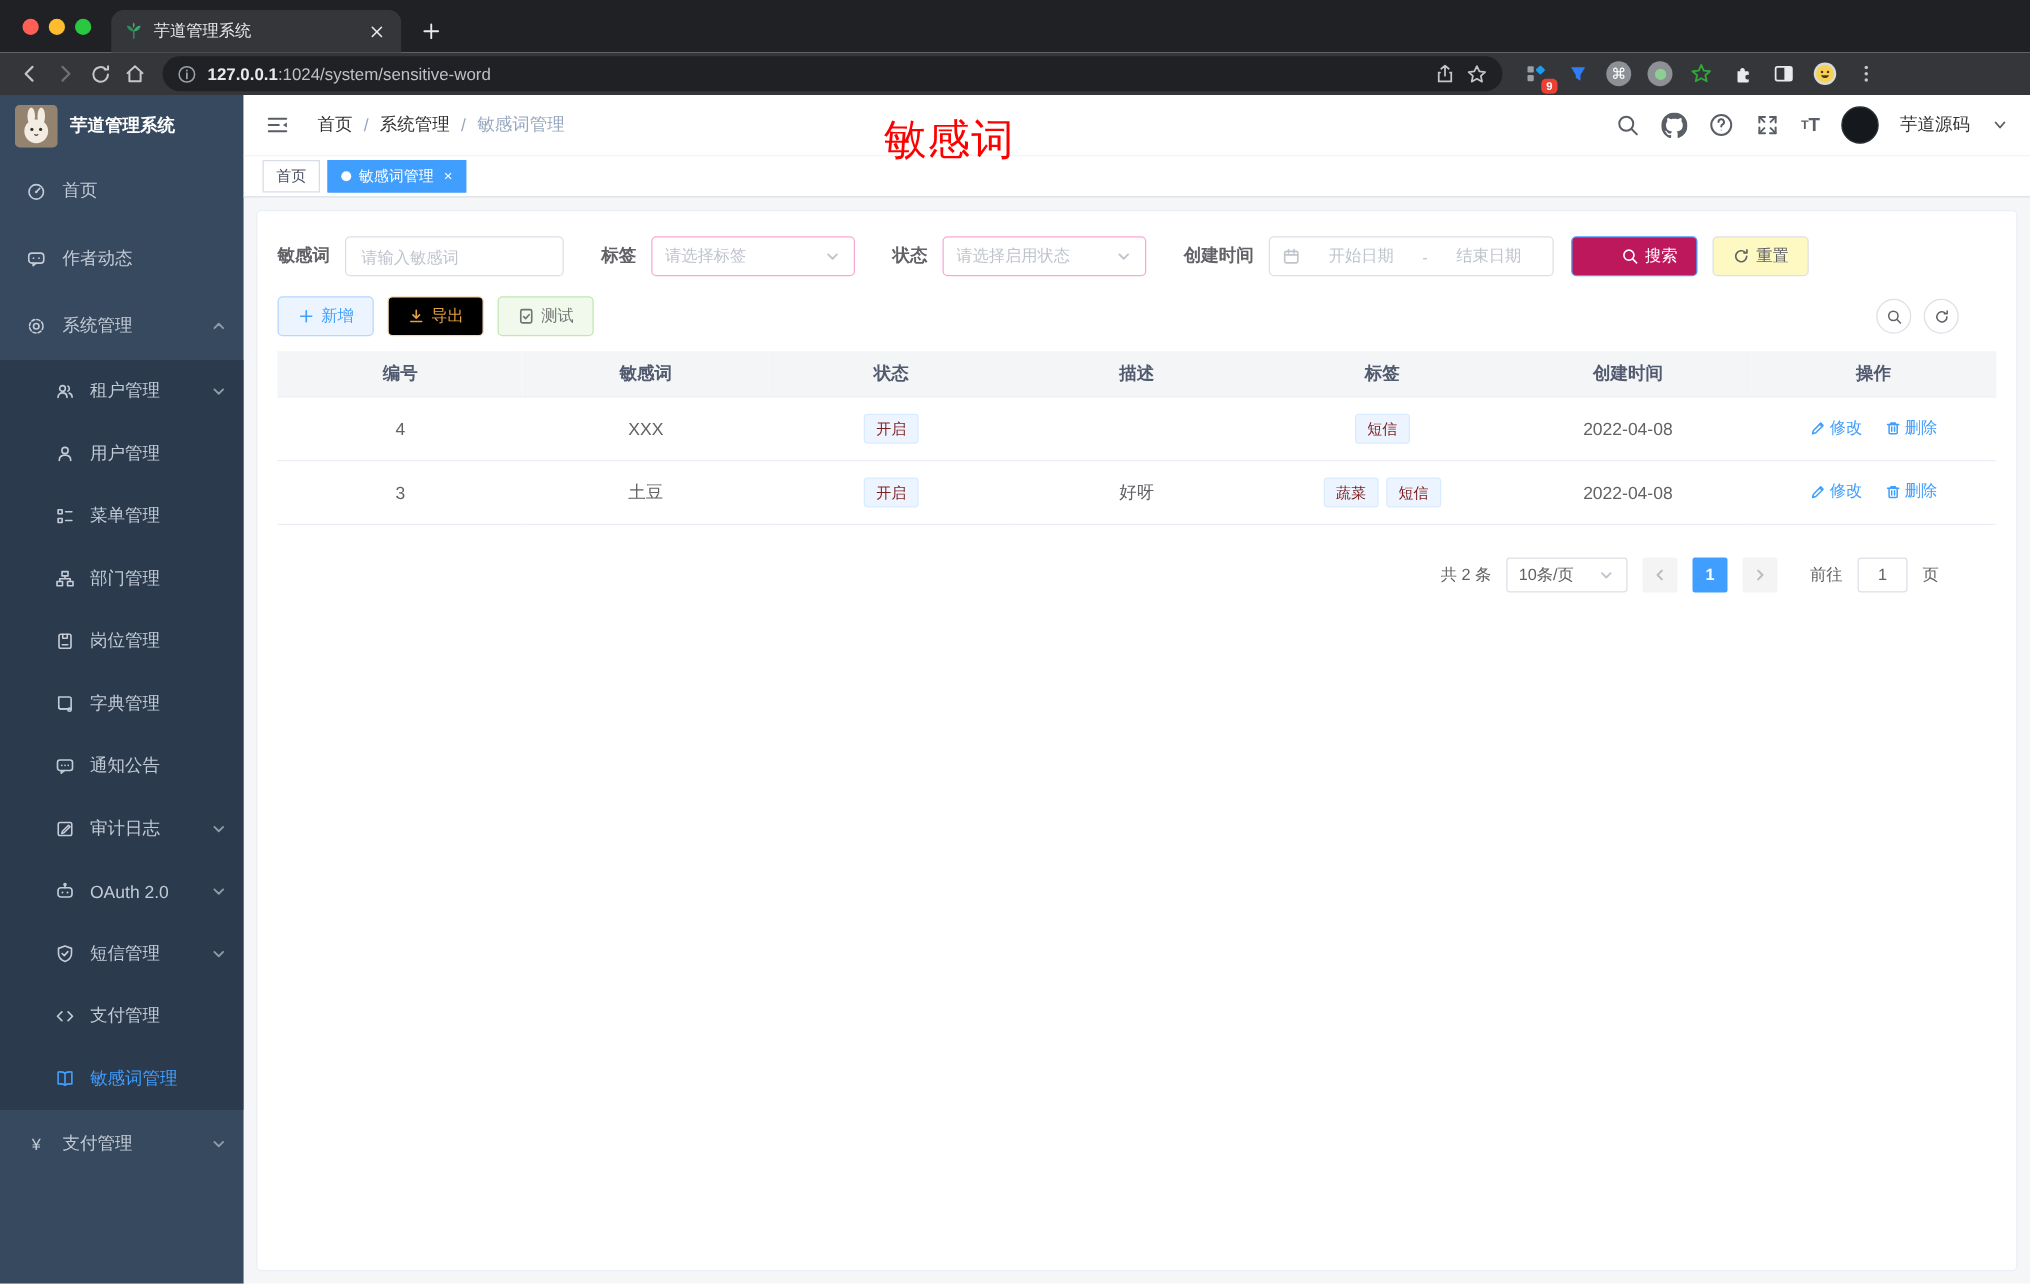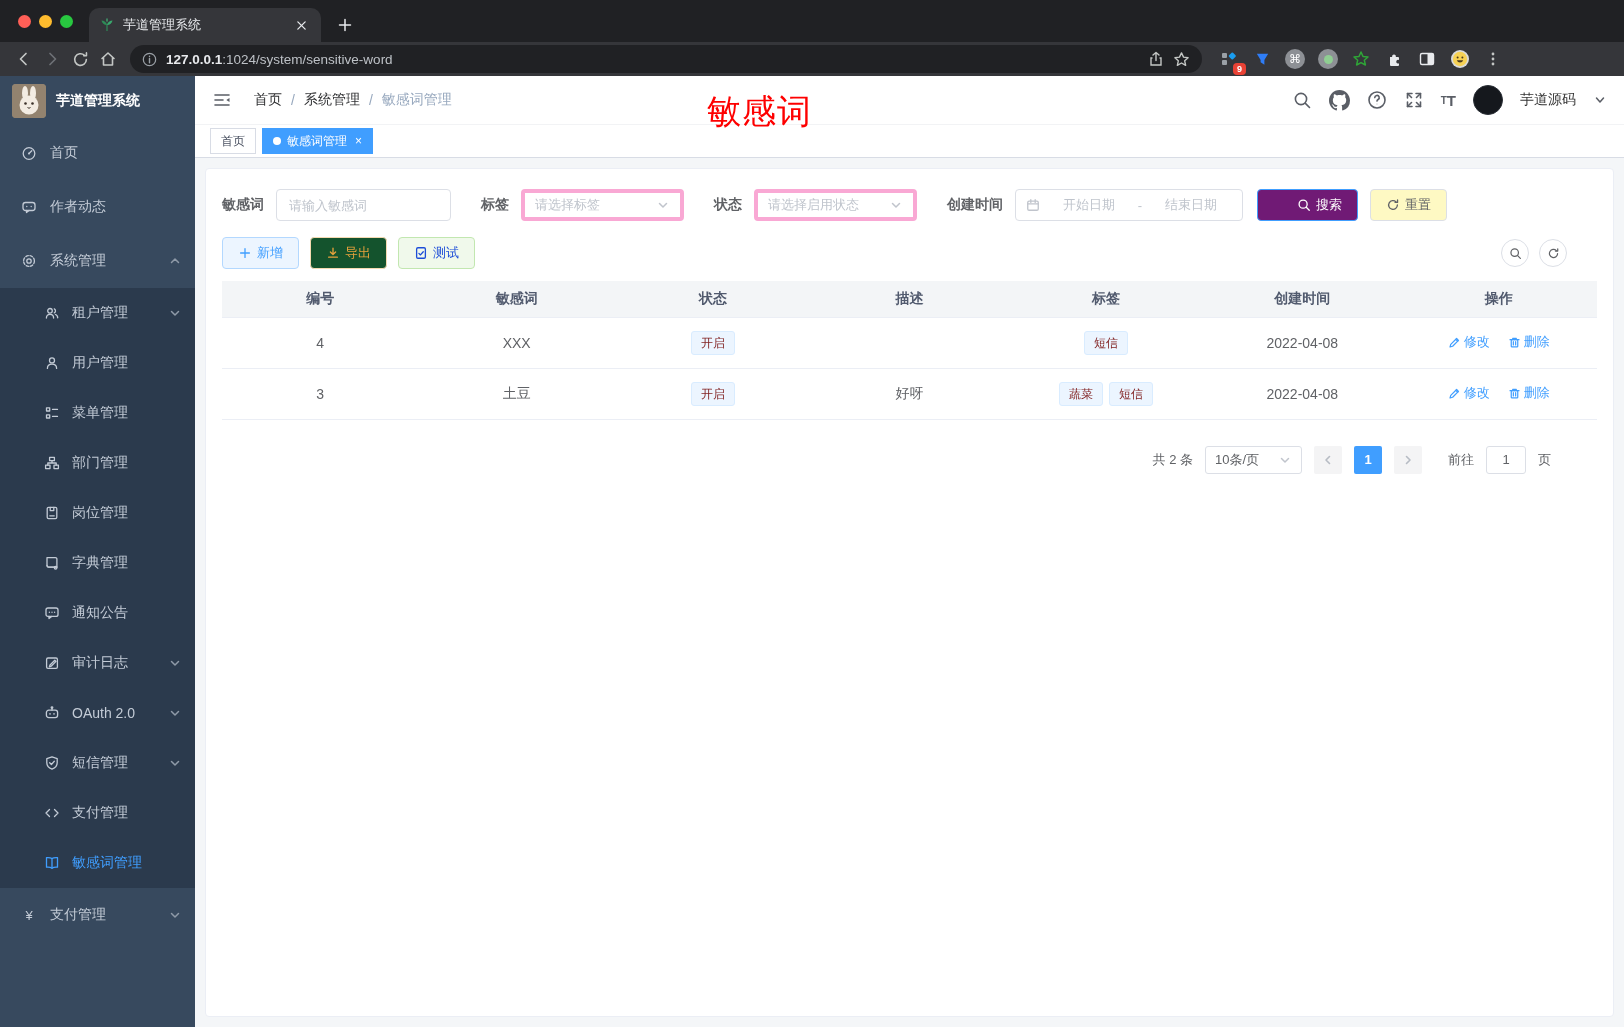--- a/index.html
+++ b/index.html
@@ -64,29 +64,29 @@
   .tv .x { margin-left:2px; font-size:12px; }
 
   .content { flex:1; padding:10px; overflow:hidden; }
   .card { background:#fff; border-radius:4px; height:100%; padding:20px 16px; border:1px solid #ebeef5; }
 
   
   .filter-row { display:flex; align-items:center; font-size:14px; color:#606266; flex-wrap:nowrap; }
   .f-label { font-weight:700; margin-right:12px; white-space:nowrap; }
   .f-input { height:32px; border:1px solid #dcdfe6; border-radius:4px; padding:0 12px; font-size:13px; color:#606266; width:175px; margin-right:30px; font-family:inherit; outline:none; }
   .f-input::placeholder { color:#bfc4cc; }
-  .f-select { width:163px; height:32px; border:4px solid #f9a8d4; border-radius:4px; display:flex; align-items:center; justify-content:space-between; padding:0 10px; color:#bfc4cc; font-size:13px; margin-right:30px; cursor:pointer; background:#fff; }
+  .f-select { width:163px; height:32px; border:1px solid #f9a8d4; border-radius:4px; display:flex; align-items:center; justify-content:space-between; padding:0 10px; color:#bfc4cc; font-size:13px; margin-right:30px; cursor:pointer; background:#fff; }
   .f-date { width:228px; height:32px; border:1px solid #dcdfe6; border-radius:4px; display:flex; align-items:center; gap:8px; padding:0 10px; color:#bfc4cc; font-size:13px; margin-right:14px; background:#fff; cursor:pointer; }
   .f-date .dtxt { flex:1; text-align:center; }
   .sel-ic { width:14px; height:14px; stroke:#c0c4cc; fill:none; stroke-width:1.5; stroke-linecap:round; stroke-linejoin:round; flex-shrink:0; }
   .btn { height:32px; border-radius:4px; font-size:13px; display:inline-flex; align-items:center; gap:5px; padding:0 15px; cursor:pointer; border:1px solid #dcdfe6; background:#fef9c3; color:#606266; font-family:inherit; }
-  .btn.primary { background:#701a75; border-color:#409eff; color:#fff;padding-left:39px; }
+  .btn.primary { background:#be185d; border-color:#409eff; color:#fff;padding-left:39px; }
   .btn.plain-blue { background:#ecf5ff; border-color:#b3d8ff; color:#409eff; }
-  .btn.plain-warn { background:#14532d; border-color:#f5dab1; color:#e6a23c; }
-  .btn.plain-green { background:#f0f9eb; border-color:#c2e7b0; color:#1d4ed8; }
+  .btn.plain-warn { background:#000000; border-color:#f5dab1; color:#e6a23c; }
+  .btn.plain-green { background:#f0f9eb; border-color:#c2e7b0; color:#737373; }
   .b-ic { width:14px; height:14px; stroke:currentColor; fill:none; stroke-width:1.5; stroke-linecap:round; stroke-linejoin:round; }
 
   .toolbar-row { margin-top:16px; display:flex; align-items:center; gap:11px; }
   .icon-circles { margin-left:auto; display:flex; gap:10px; padding-right:30px; }
   .circ { width:28px; height:28px; border-radius:50%; border:1px solid #dcdfe6; display:flex; align-items:center; justify-content:center; background:#fff; cursor:pointer; }
   .c-ic { width:13px; height:13px; stroke:#606266; fill:none; stroke-width:1.5; stroke-linecap:round; stroke-linejoin:round; }
 
   
   table { width:100%; border-collapse:collapse; margin-top:12px; table-layout:fixed; }
   th { height:36px; background:#f3f5f7; color:#515a6e; font-size:14px; font-weight:700; border-bottom:1px solid #ebeef5; text-align:center; }

